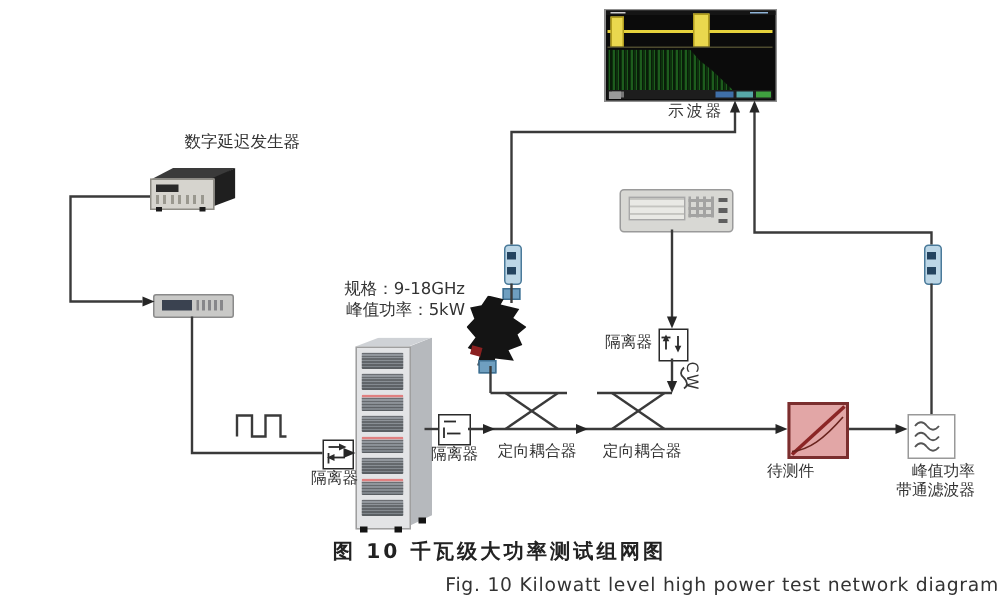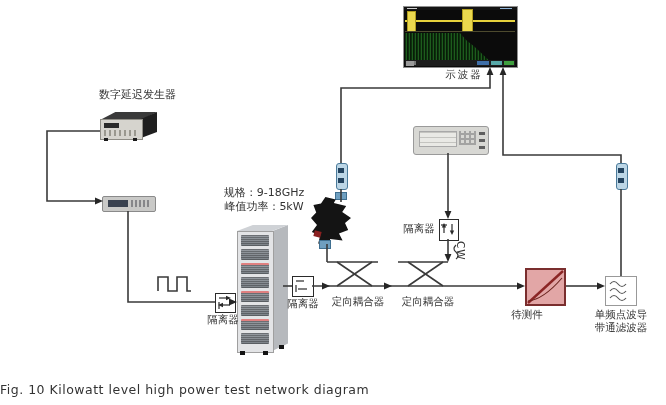--- a/index.html
+++ b/index.html
@@ -1,22 +1,22 @@
 <!DOCTYPE html>
 <html><head>
 <meta charset="utf-8">
 <style>
   html,body{margin:0;padding:0;background:#ffffff;}
   .canvas{
     position:relative;width:666px;height:405px;background:#fff;overflow:hidden;
-    font-family:"DejaVu Sans","Liberation Sans",sans-serif;color:#2b2b2b;
+    font-family:"DejaVu Sans","Liberation Sans",sans-serif;color:#2b2b2b;border-radius:19px;
   }
   .abs{position:absolute;}
   .lbl{position:absolute;font-size:10.5px;line-height:13px;text-align:center;color:#333;white-space:nowrap;}
-  .lbl .ln{display:block;}
+  .lbl .ln{display:block;text-align:right;}
 
   
   svg.wires{position:absolute;left:0;top:0;pointer-events:none;}
 
   
   .scope{left:403px;top:6px;width:113px;height:60px;background:#0b0b0b;border:1px solid #8f8f8f;}
   .scope .topstrip{position:absolute;left:0;top:0;width:100%;height:3px;background:#151515;}
   .scope .tdash{position:absolute;top:1px;height:1px;background:#cfcfcf;}
   .scope .trace{position:absolute;left:1px;top:13px;width:110px;height:1.5px;background:#e6d23c;}
   .scope .pulse{position:absolute;background:#ead84e;border:1px solid #b09c1e;}
@@ -81,21 +81,21 @@
 
   
   .dut{left:525px;top:268px;width:41px;height:38px;background:#e2a6a6;border:2px solid #7a2e2e;box-sizing:border-box;}
 
   
   .filter{left:605px;top:276px;width:32px;height:30px;background:#fff;border:1px solid #999;box-sizing:border-box;}
 
   .cw-lbl{position:absolute;left:467px;top:241px;font-size:10.5px;color:#333;transform:rotate(90deg);transform-origin:left top;letter-spacing:1px;}
 
   .cap-zh{position:absolute;left:0;top:359px;width:666px;text-align:center;font-size:13.5px;font-weight:bold;color:#222;letter-spacing:2px;}
-  .cap-en{position:absolute;left:0;top:382px;width:666px;text-align:left;font-size:12.5px;color:#333;letter-spacing:.5px;}
+  .cap-en{position:absolute;left:0;top:382px;width:666px;text-align:right;font-size:12.5px;color:#333;letter-spacing:.5px;}
 </style>
 </head>
 <body>
 
 <div class="canvas">
 
   <div class="abs scope">
     <div class="topstrip"></div>
     <div class="tdash" style="left:3px;width:10px;"></div>
     <div class="tdash" style="left:96px;width:12px;background:#8fb4d8;"></div>
@@ -201,21 +201,21 @@
     <span>CW</span>
   </div>
 
   <div class="abs dut"></div>
   <div class="lbl" style="left:503px;top:308px;width:48px;">
     <span>待测件</span>
   </div>
 
   <div class="abs filter"></div>
   <div class="lbl" style="left:592px;top:308px;width:58px;">
-    <span class="ln">单频点波导</span>
+    <span class="ln">峰值功率</span>
     <span class="ln">带通滤波器</span>
   </div>
 
   <svg class="wires" width="666" height="405" viewBox="0 0 666 405">
     <g stroke="#3a3a3a" stroke-width="1.6" fill="none">
 
       <path d="M100 131 H47 V201 H95"></path>
 
       <path d="M128 211 V302 H215"></path>
       <path d="M158 291 V277 H168 V291 H177 V277 H187 V291 H191"></path>
@@ -282,17 +282,20 @@
       <path d="M528 301 C539 300 549 293 562 278" stroke="#6a241e" stroke-width="1.1" fill="none"></path>
     </g>
 
     <g stroke="#555" stroke-width="1.2" fill="none">
       <path d="M610 284 q4 -5 8 0 t8 0"></path>
       <path d="M610 291 q4 -5 8 0 t8 0"></path>
       <path d="M610 298 q4 -5 8 0 t8 0"></path>
     </g>
   </svg>
 
+  <div class="cap-zh">
+    <span>图 10  千瓦级大功率测试组网图</span>
+  </div>
   <div class="cap-en">
     <span>Fig. 10  Kilowatt level high power test network diagram</span>
   </div>
 
 </div>
 
 </body></html>

